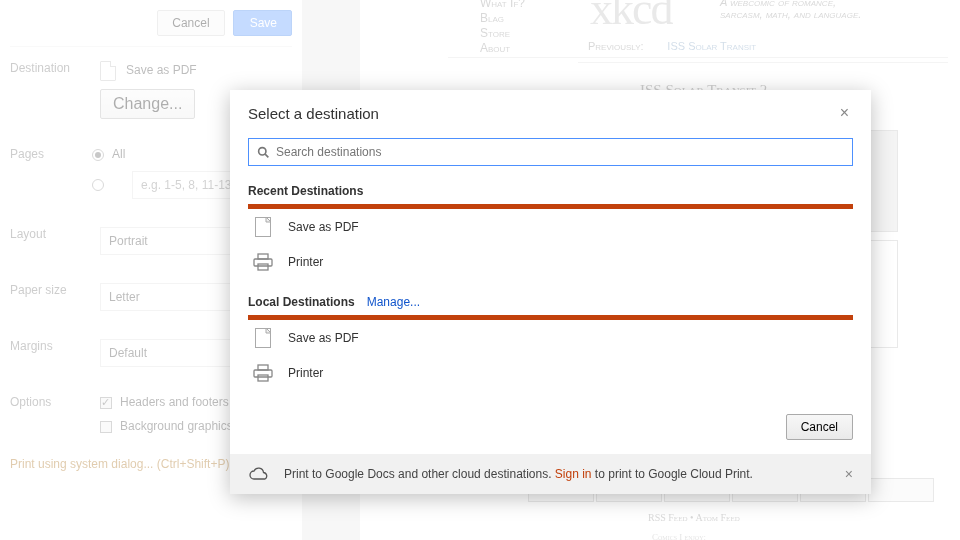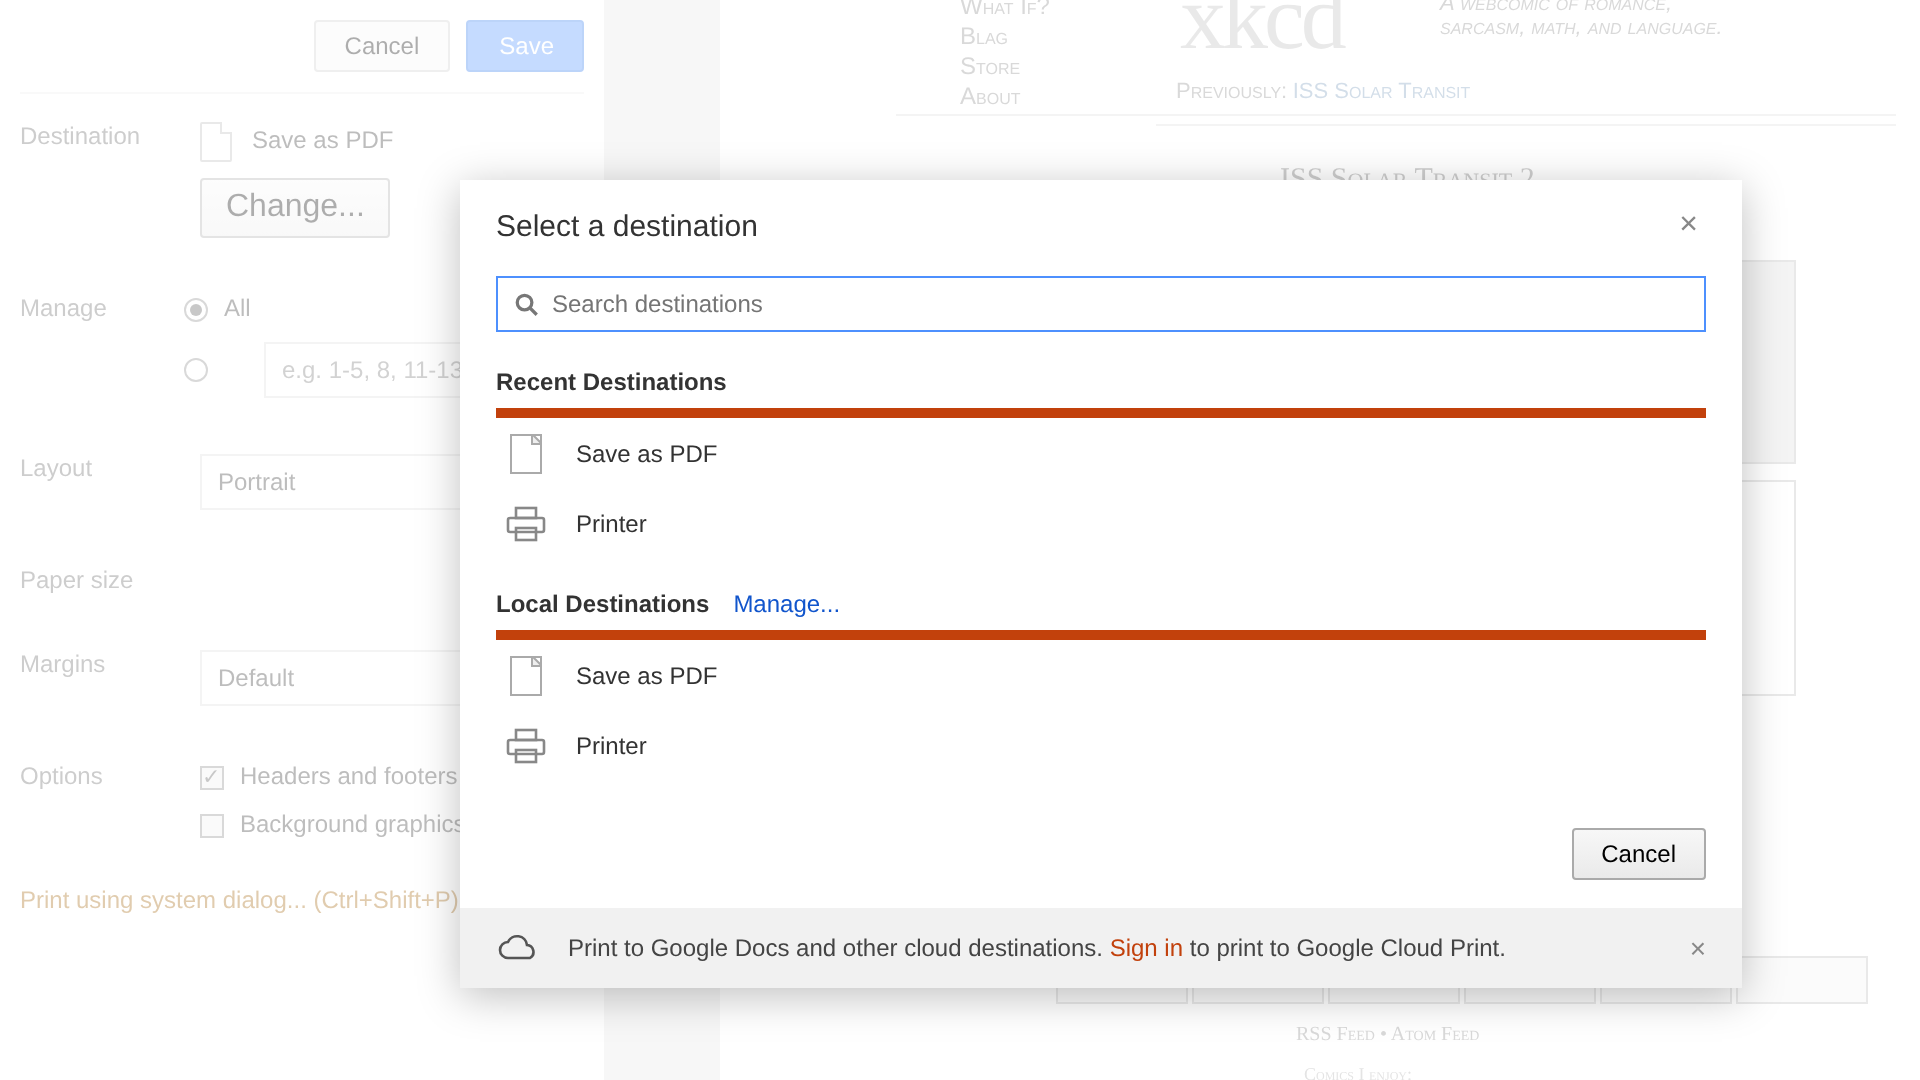--- a/index.html
+++ b/index.html
@@ -28,21 +28,21 @@
 
 .preview-strip { position:absolute; left:302px; top:0; width:58px; height:540px; background:#e5e5e5; }
 
 
 .page-behind { position:absolute; left:360px; right:0; top:0; height:540px; background:#fff; padding:0 10px; overflow:hidden; }
 .xkcd-nav { position:absolute; left:120px; top:-4px; font-family:Georgia,serif; font-variant:small-caps; color:#888; line-height:15px; }
 .xkcd-nav div { font-size:12px; }
 .xkcd-logo { position:absolute; left:230px; top:-18px; font-family:Georgia,serif; font-size:46px; color:#bcbcbc; letter-spacing:-2px; }
 .xkcd-tag { position:absolute; left:360px; top:-4px; font-family:Georgia,serif; font-style:italic; font-variant:small-caps; color:#888; font-size:11px; line-height:12px; }
 .xkcd-prev { position:absolute; left:228px; top:40px; font-family:Georgia,serif; font-variant:small-caps; font-size:11px; color:#888; }
-.xkcd-prev a { color:#7799bb; }
+.xkcd-prev a { color:#7799bb;margin-left:21px; }
 .hr1 { position:absolute; left:88px; right:12px; top:57px; height:1px; background:#ddd; }
 .hr2 { position:absolute; left:218px; right:12px; top:62px; height:1px; background:#ddd; }
 .xkcd-title { position:absolute; left:280px; top:82px; font-family:Georgia,serif; font-size:15px; font-variant:small-caps; color:#666; }
 .comic-box1 { position:absolute; left:478px; top:130px; width:60px; height:102px; background:#dcdcdc; border:1px solid #bbb; }
 .comic-box2 { position:absolute; left:478px; top:240px; width:60px; height:108px; background:#fff; border:1px solid #bbb; }
 .permalink { position:absolute; left:450px; top:406px; font-size:9px; color:#888; }
 .thumbs { position:absolute; left:168px; top:478px; display:flex; gap:2px; }
 .thumb { width:66px; height:24px; border:1px solid #bbb; background:#f3f3f3; }
 .feeds { position:absolute; left:288px; top:512px; font-family:Georgia,serif; font-variant:small-caps; font-size:10px; color:#888; }
 .comics-links { position:absolute; left:292px; top:532px; font-family:Georgia,serif; font-variant:small-caps; font-size:9px; color:#aaa; }
@@ -81,39 +81,42 @@
 
   <div class="row">
     <div class="row-label">Destination</div>
     <div class="row-content">
       <div><span class="pdf-icon"></span><span>Save as PDF</span></div>
       <button class="change-btn">Change...</button>
     </div>
   </div>
 
   <div class="row">
-    <div class="row-label">Manage</div>
+    <div class="row-label">Pages</div>
     <div class="row-content">
       <div><span class="radio checked"></span><span>All</span></div>
       <div style="display:flex; align-items:center;">
         <span class="radio" style="margin-top:10px;"></span>
         <input class="text-input" placeholder="e.g. 1-5, 8, 11-13" style="">
       </div>
     </div>
   </div>
 
   <div class="row">
     <div class="row-label">Layout</div>
     <div class="row-content">
         <div class="select">Portrait</div>
       </div>
   </div>
 
   <div class="row">
     <div class="row-label">Paper size</div>
+    <div class="row-content">
+        <div class="select">Letter</div>
+      </div>
   </div>
 
   <div class="row">
     <div class="row-label">Margins</div>
     <div class="row-content">
         <div class="select">Default</div>
       </div>
   </div>
 
   <div class="row opts-row">

